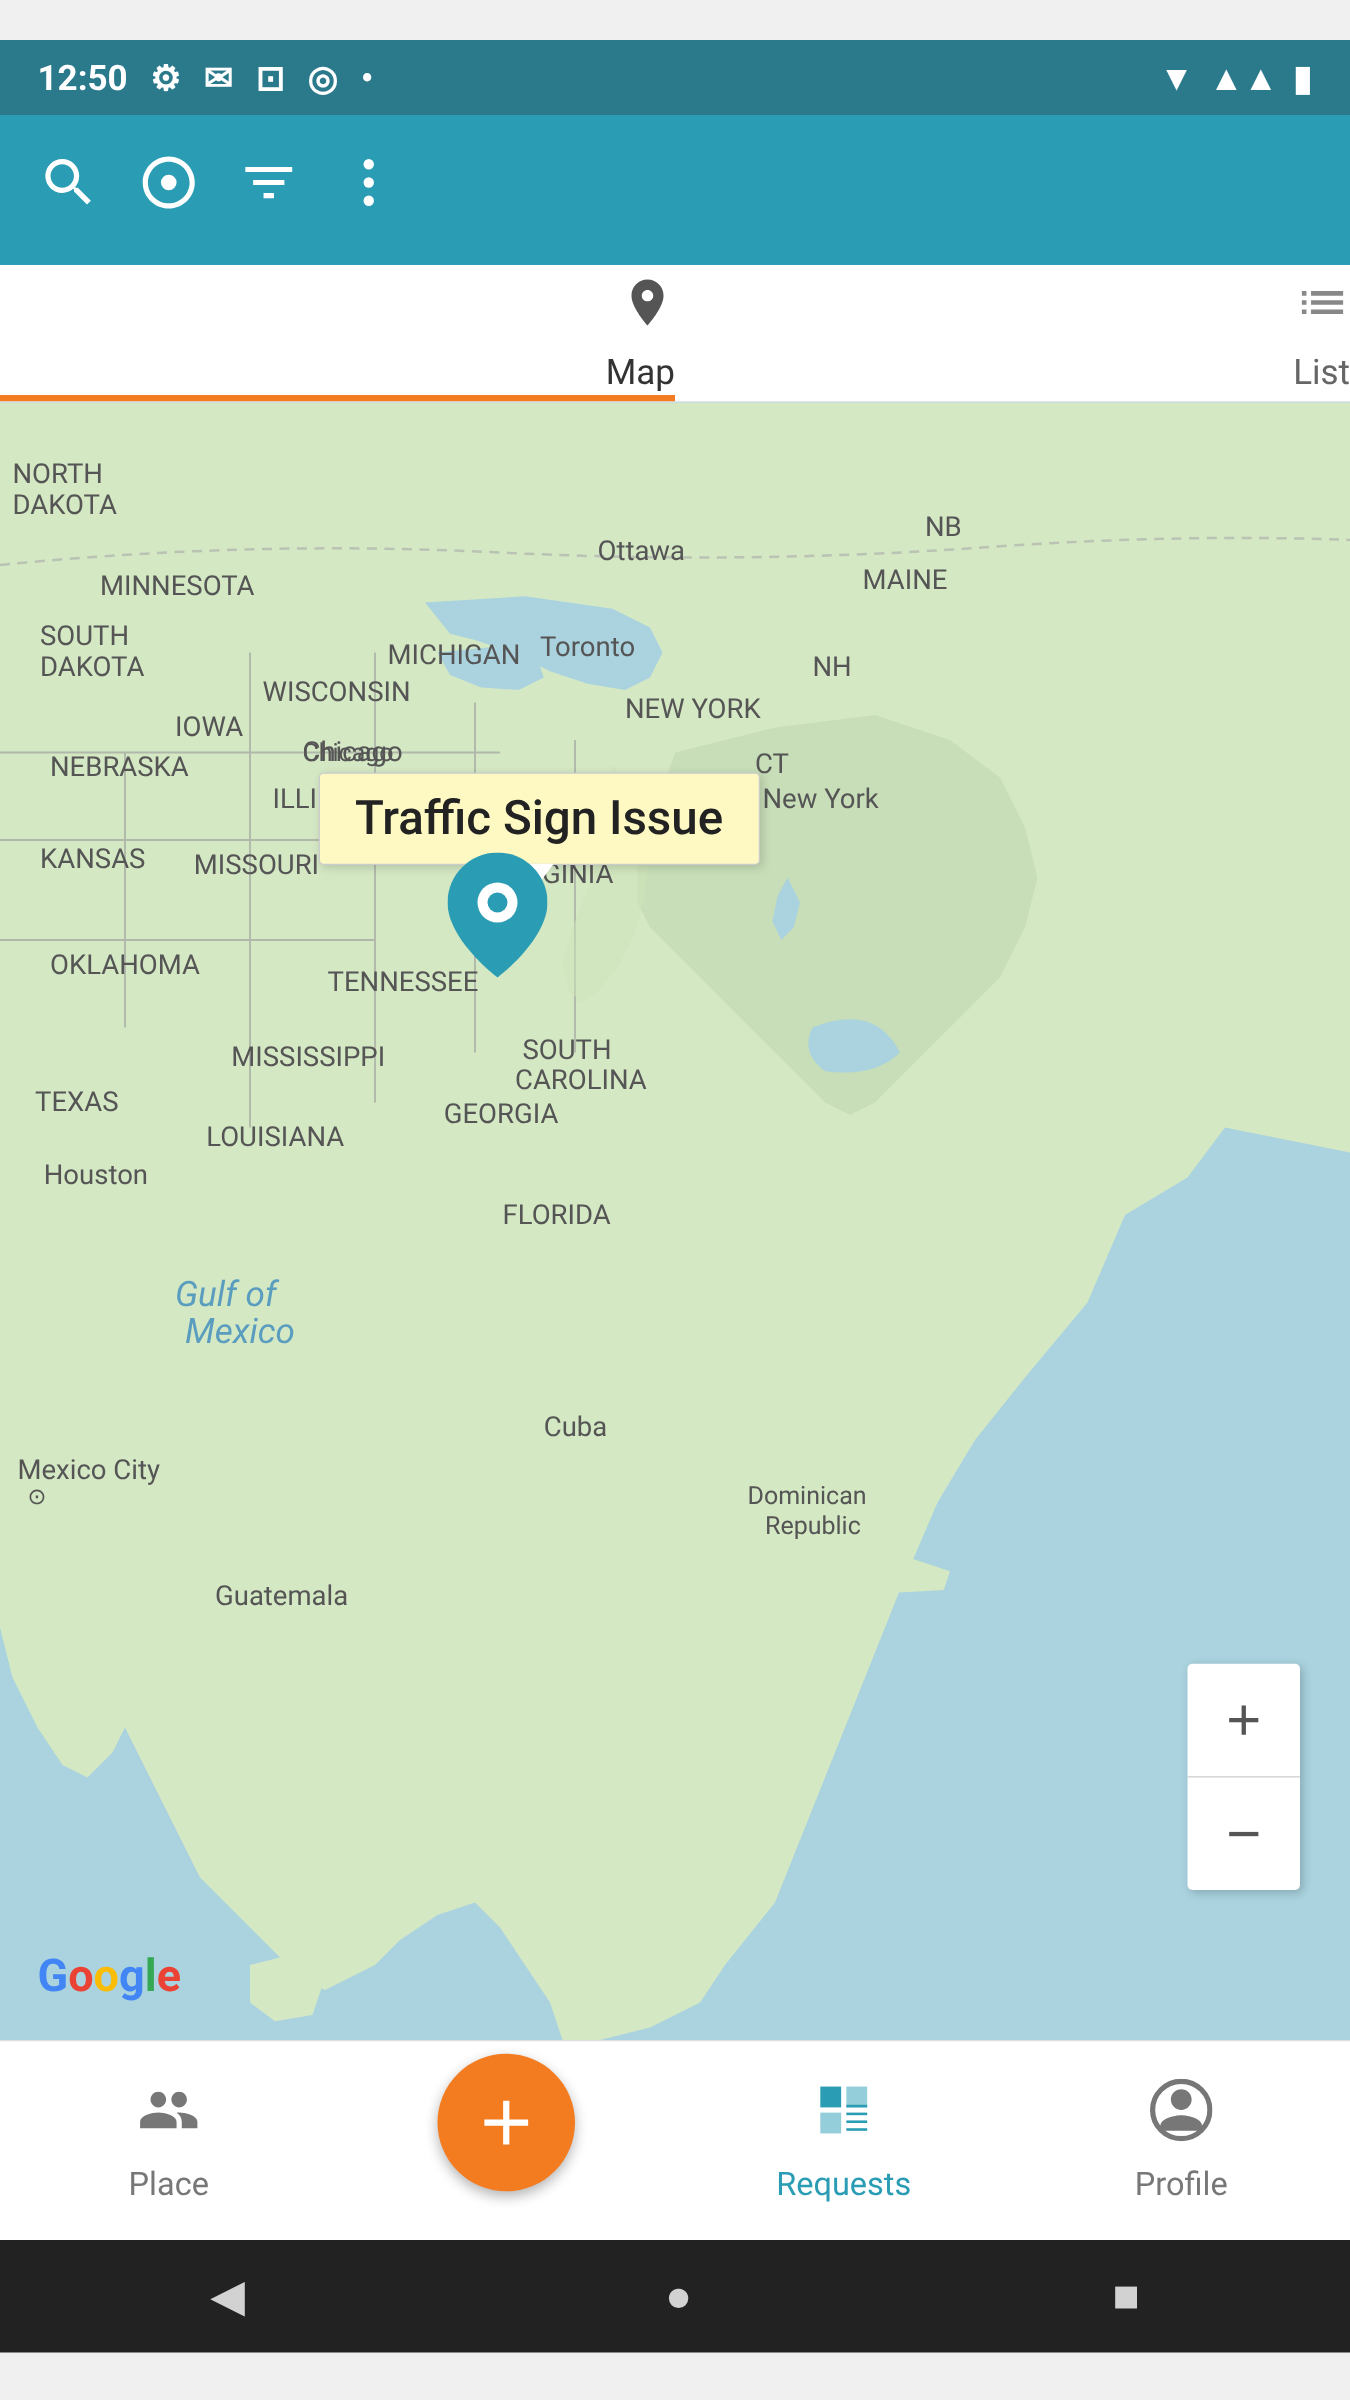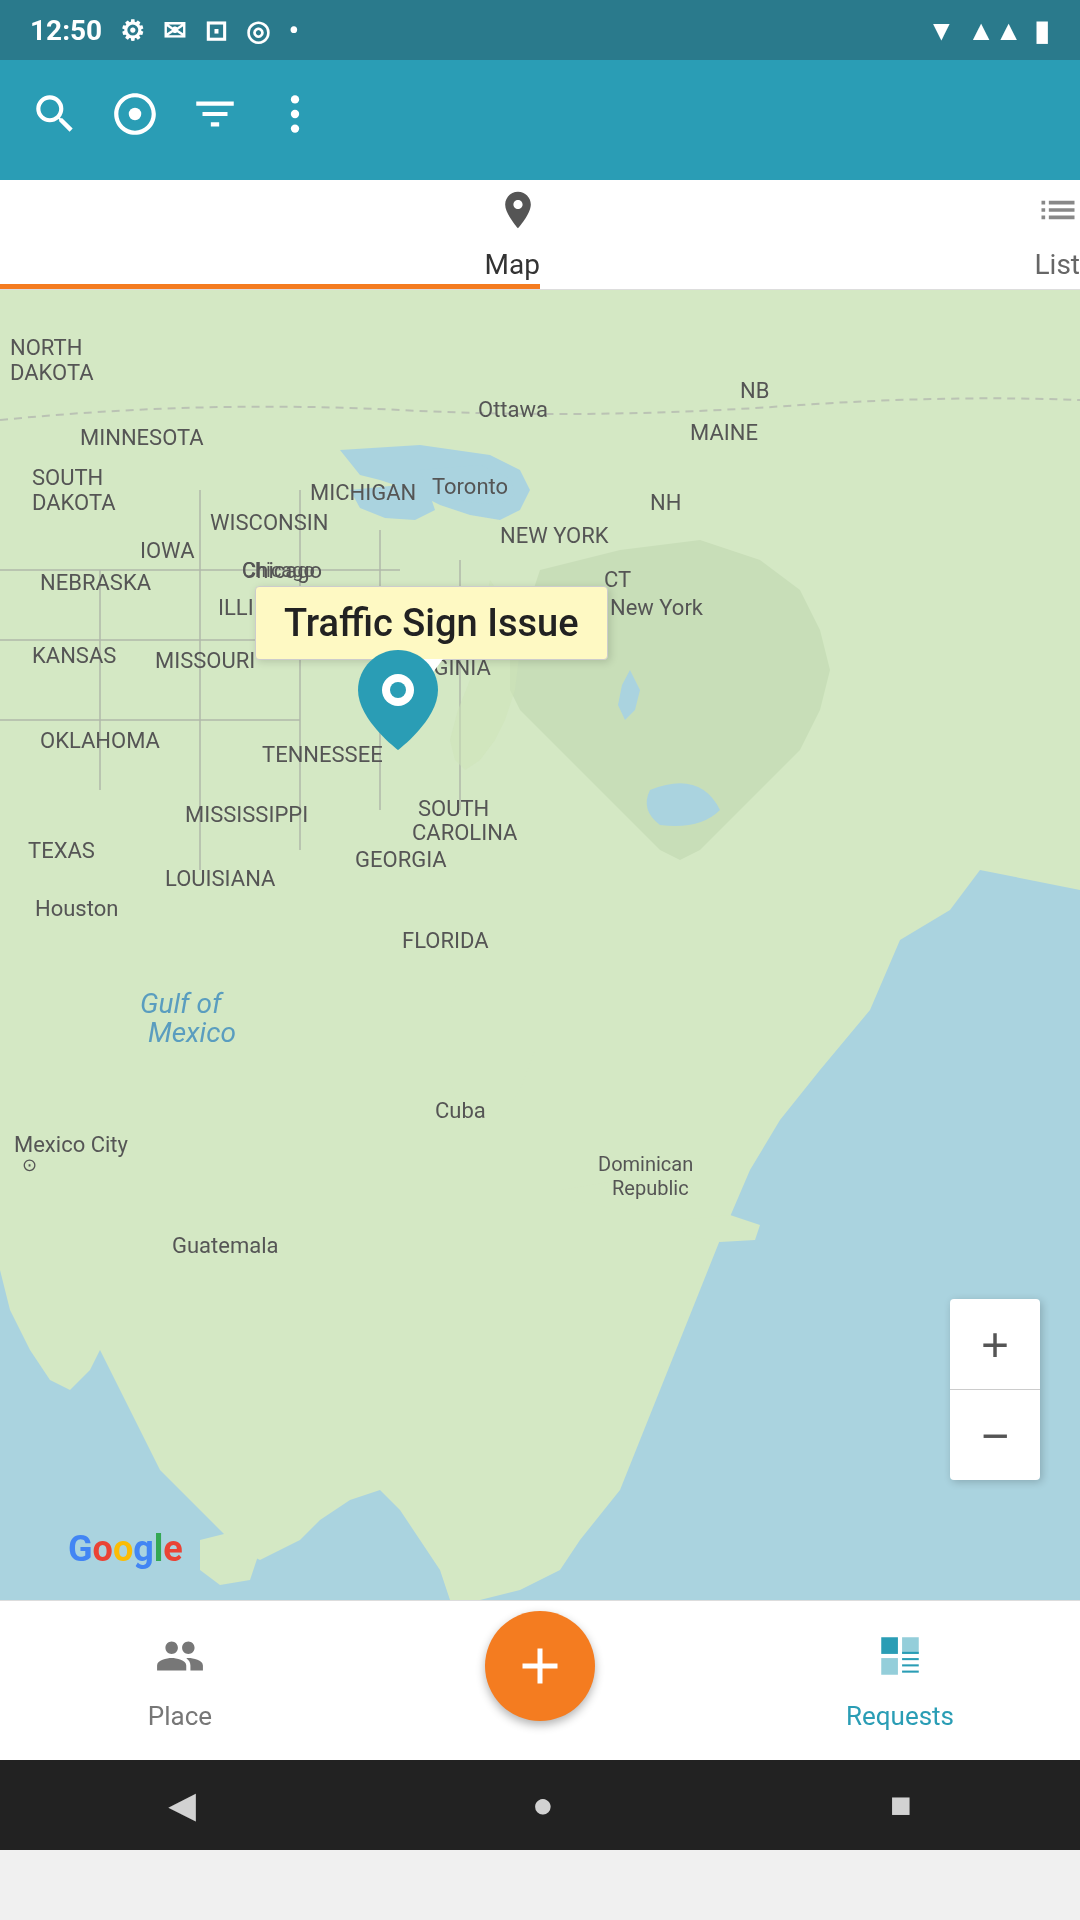--- a/index.html
+++ b/index.html
@@ -18,20 +18,21 @@
       width: 100%;
       height: 60px;
       background: #2a7a8c;
       display: flex;
       align-items: center;
       justify-content: space-between;
       padding: 0 30px;
       color: white;
       font-size: 28px;
       font-weight: bold;
+      margin-top: 32px;
     }
     .status-left { display: flex; align-items: center; gap: 18px; }
     .status-right { display: flex; align-items: center; gap: 12px; }
 
     
     .app-bar {
       width: 100%;
       height: 120px;
       background: #2a9db5;
       display: flex;
@@ -169,21 +170,20 @@
       background: #ccc;
     }
 
     
     .google-logo {
       position: absolute;
       bottom: 30px;
       left: 30px;
       font-size: 36px;
       font-weight: bold;
-      margin-left: 38px;
     }
     .g { color: #4285F4; }
     .o1 { color: #EA4335; }
     .o2 { color: #FBBC05; }
     .g2 { color: #4285F4; }
     .l { color: #34A853; }
     .e { color: #EA4335; }
 
     
     .bottom-nav {
@@ -466,19 +466,28 @@
         <rect x="3" y="13" width="8" height="8" fill="#2a9db5" opacity="0.5"></rect>
         <rect x="13" y="10" width="8" height="1" fill="#2a9db5"></rect>
         <rect x="13" y="13" width="8" height="1" fill="#2a9db5"></rect>
         <rect x="13" y="16" width="8" height="1" fill="#2a9db5"></rect>
         <rect x="13" y="19" width="8" height="1" fill="#2a9db5"></rect>
       </svg>
     </span>
     <span style="color:#2a9db5">Requests</span>
   </div>
 
+  <div class="nav-item">
+    <span class="nav-icon">
+      <svg width="50" height="50" viewBox="0 0 24 24" fill="#777">
+        <path d="M12 12c2.21 0 4-1.79 4-4s-1.79-4-4-4-4 1.79-4 4 1.79 4 4 4zm0 2c-2.67 0-8 1.34-8 4v2h16v-2c0-2.66-5.33-4-8-4z"></path>
+        <circle cx="12" cy="12" r="11" fill="none" stroke="#777" stroke-width="2"></circle>
+      </svg>
+    </span>
+    <span>Profile</span>
+  </div>
 </div>
 
 <div class="system-nav">
   <span class="sys-btn">◀</span>
   <span class="sys-btn">●</span>
   <span class="sys-btn">■</span>
 </div>
 
 </body></html>

